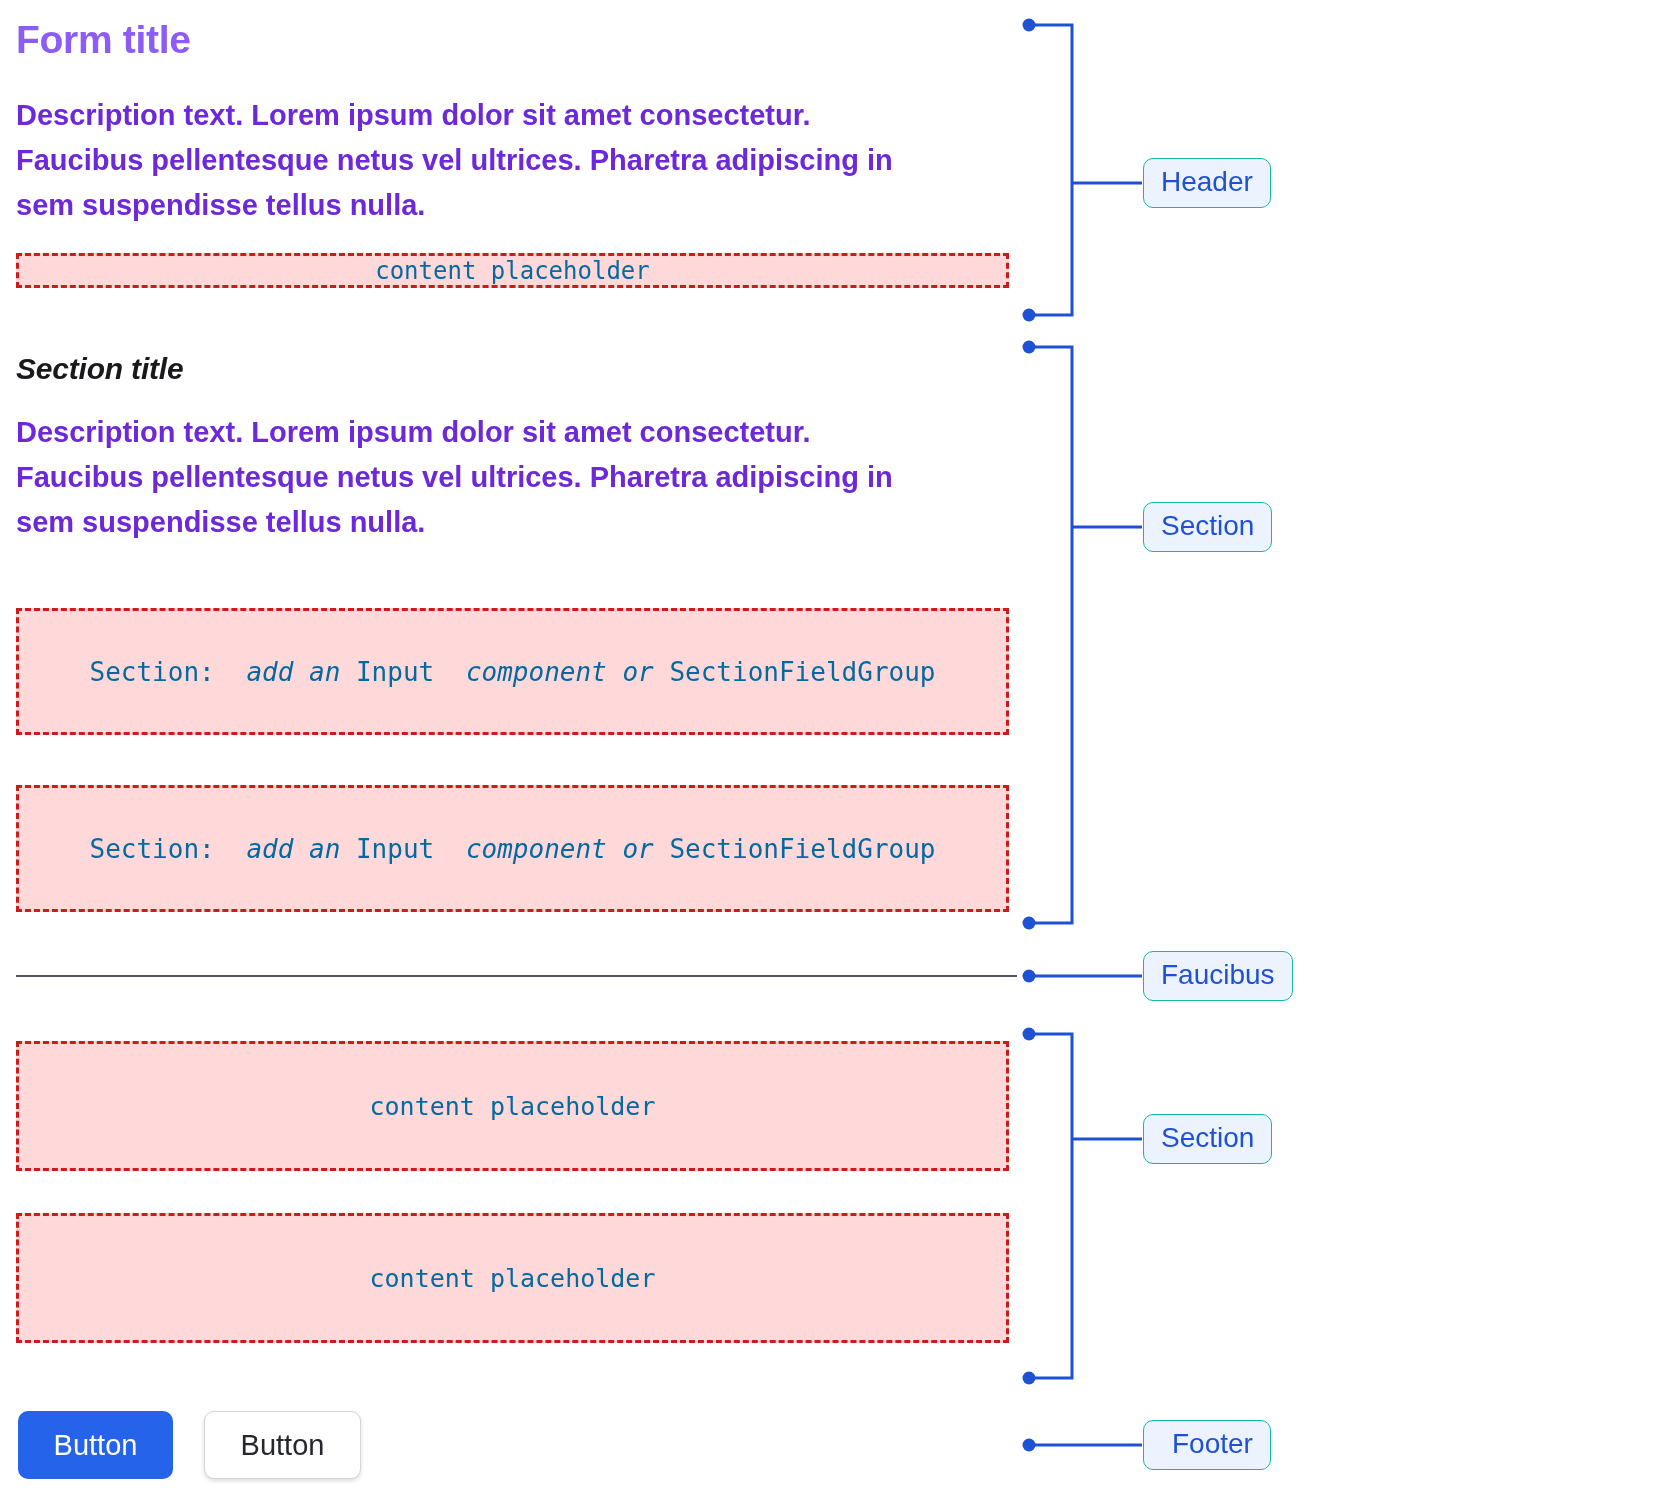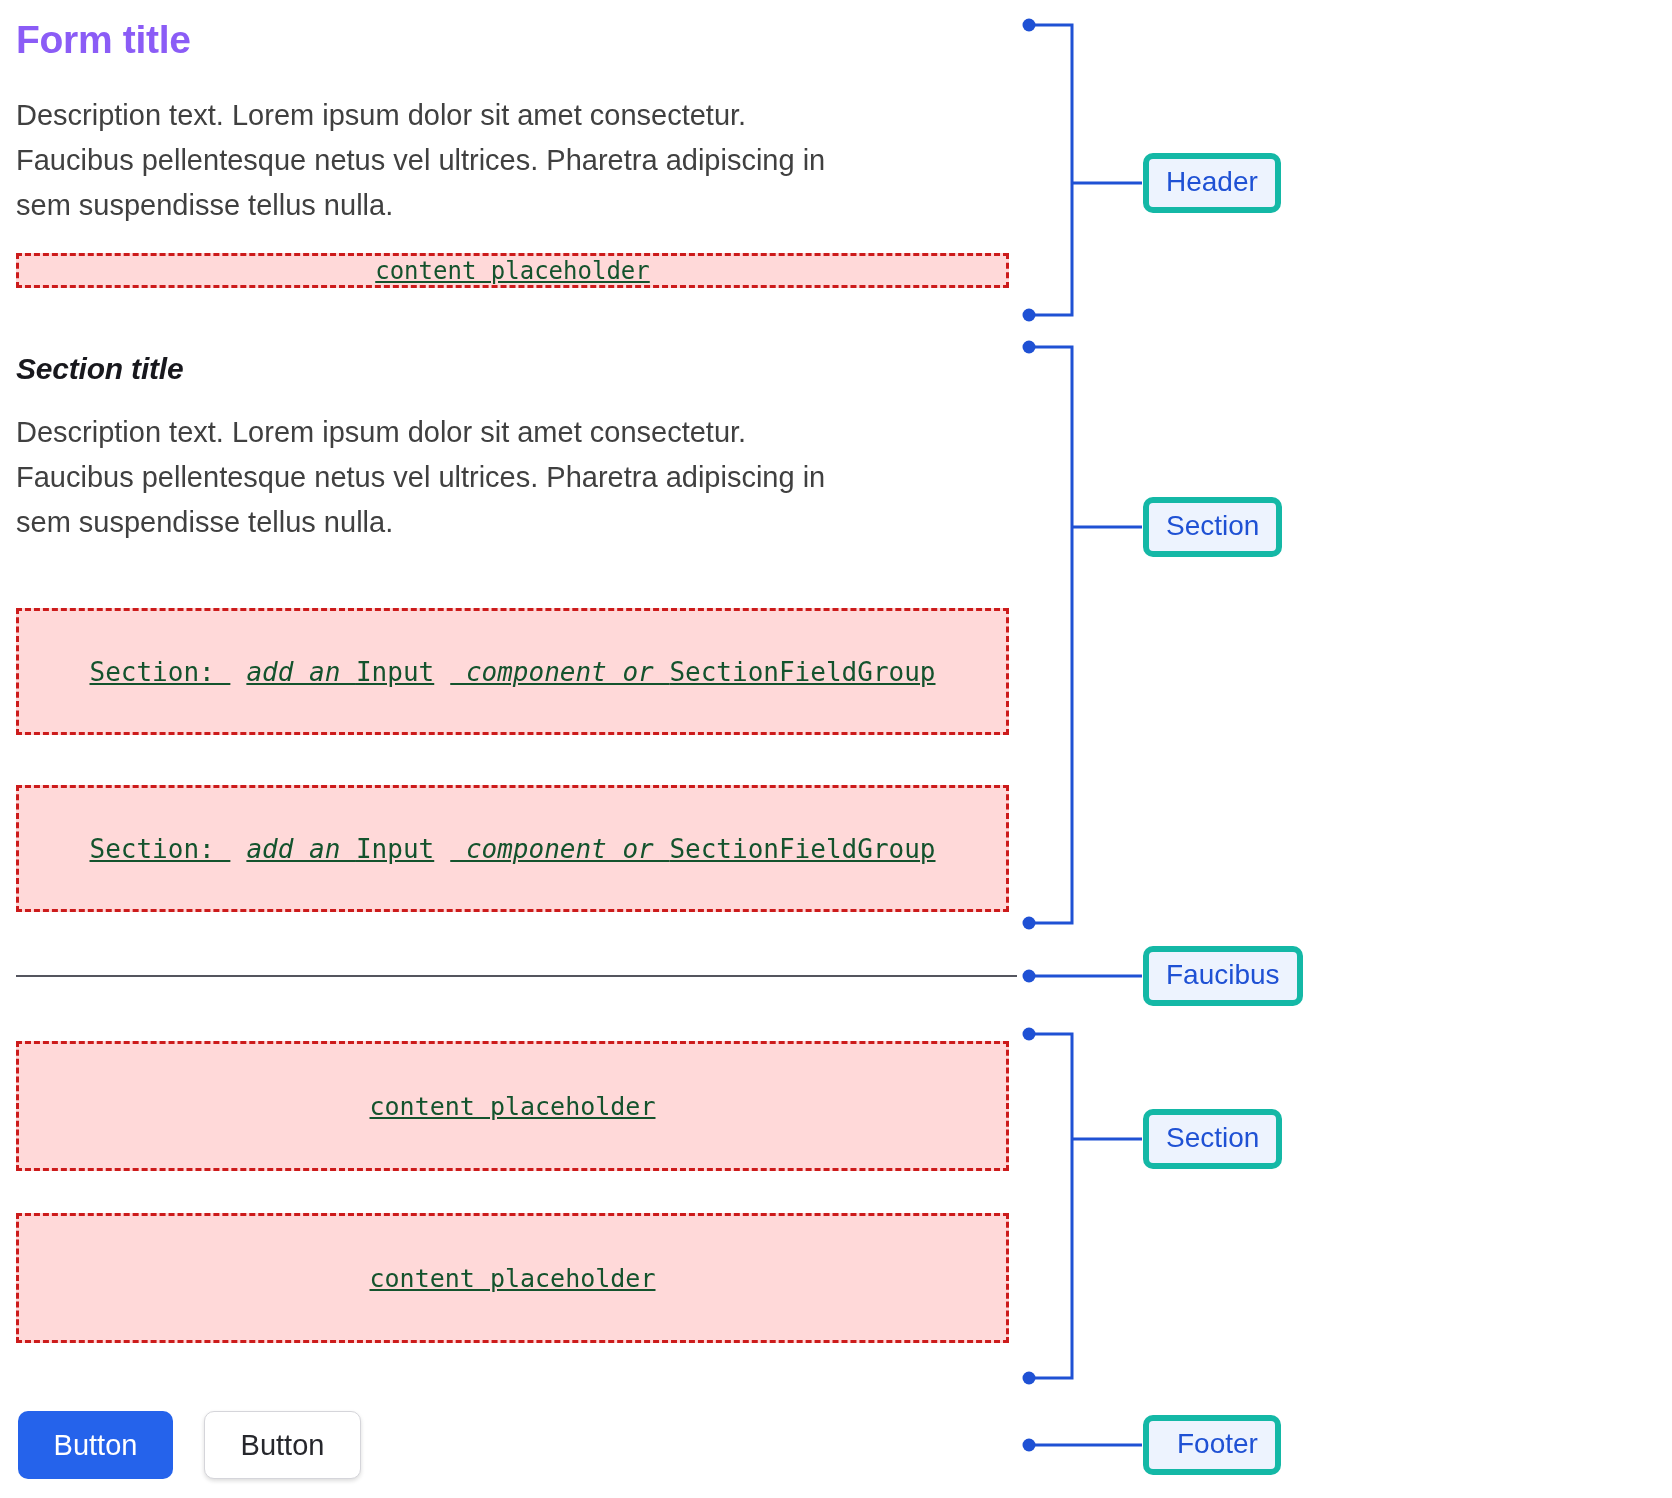--- a/index.html
+++ b/index.html
@@ -11,36 +11,35 @@
   .form-title {
     left:16px; top:18px;
     font-size:39px; font-weight:700; color:#8b5cf6; letter-spacing:-0.3px;
   }
   .section-title {
     left:16px; top:352px;
     font-size:30px; font-weight:700; color:#18181d; letter-spacing:-0.2px;font-style:italic;
   }
   .desc {
     left:16px; width:980px;
-    font-size:29px; line-height:45px; font-weight:400; color:#404040;
+    font-size:29px; line-height:45px; font-weight:700; color:#6d28d9;
   }
   .desc-1 { top:93px; }
   .desc-2 { top:410px; }
 
   .ph-box {
     left:16px; width:993px;
     background:#ffd9d9;
     border:3px dashed #cc1b1b;
     display:flex; align-items:center; justify-content:center;
     box-sizing:border-box;
   }
   .ph-text {
     font-family:"DejaVu Sans Mono", monospace;
-    color:#14532d;
-    text-decoration:underline;
+    color:#0369a1;
   }
   .ph-header   { top:253px;  height:35px; }
   .ph-header .ph-text { font-size:24px; }
   .slot-1      { top:608px;  height:127px; }
   .slot-2      { top:785px;  height:127px; }
   .slot-text   { font-size:26px; }
   .slot-text .it { font-style:italic;margin-left:16px; }
   .ph-content-1 { top:1041px; height:130px; }
   .ph-content-2 { top:1213px; height:130px; }
   .ph-content-1 .ph-text, .ph-content-2 .ph-text { font-size:25px; }
@@ -65,21 +64,21 @@
     background:#ffffff; color:#26272c; border:1px solid #d5d5da;
     box-shadow:0 2px 4px rgba(0,0,0,0.14); font-weight:400;
   }
 
   .callout-layer { left:0; top:0; width:1672px; height:1498px; pointer-events:none; }
 
   .pill {
     left:1143px;
     transform:translateY(-50%);
     background:#edf3fe; color:#1f51d4;
-    border:6px solid #14b8a6;
+    border:1px solid #14b8a6;
     font-size:28px; line-height:1;
     padding:9px 17px 11px 17px;
     border-radius:10px;
     white-space:nowrap;
   }
   .pill-header    { top:183px; }
   .pill-section-1 { top:527px; }
   .pill-separator { top:976px; }
   .pill-section-2 { top:1139px; }
   .pill-footer    { top:1445px;padding-left:28px; }

